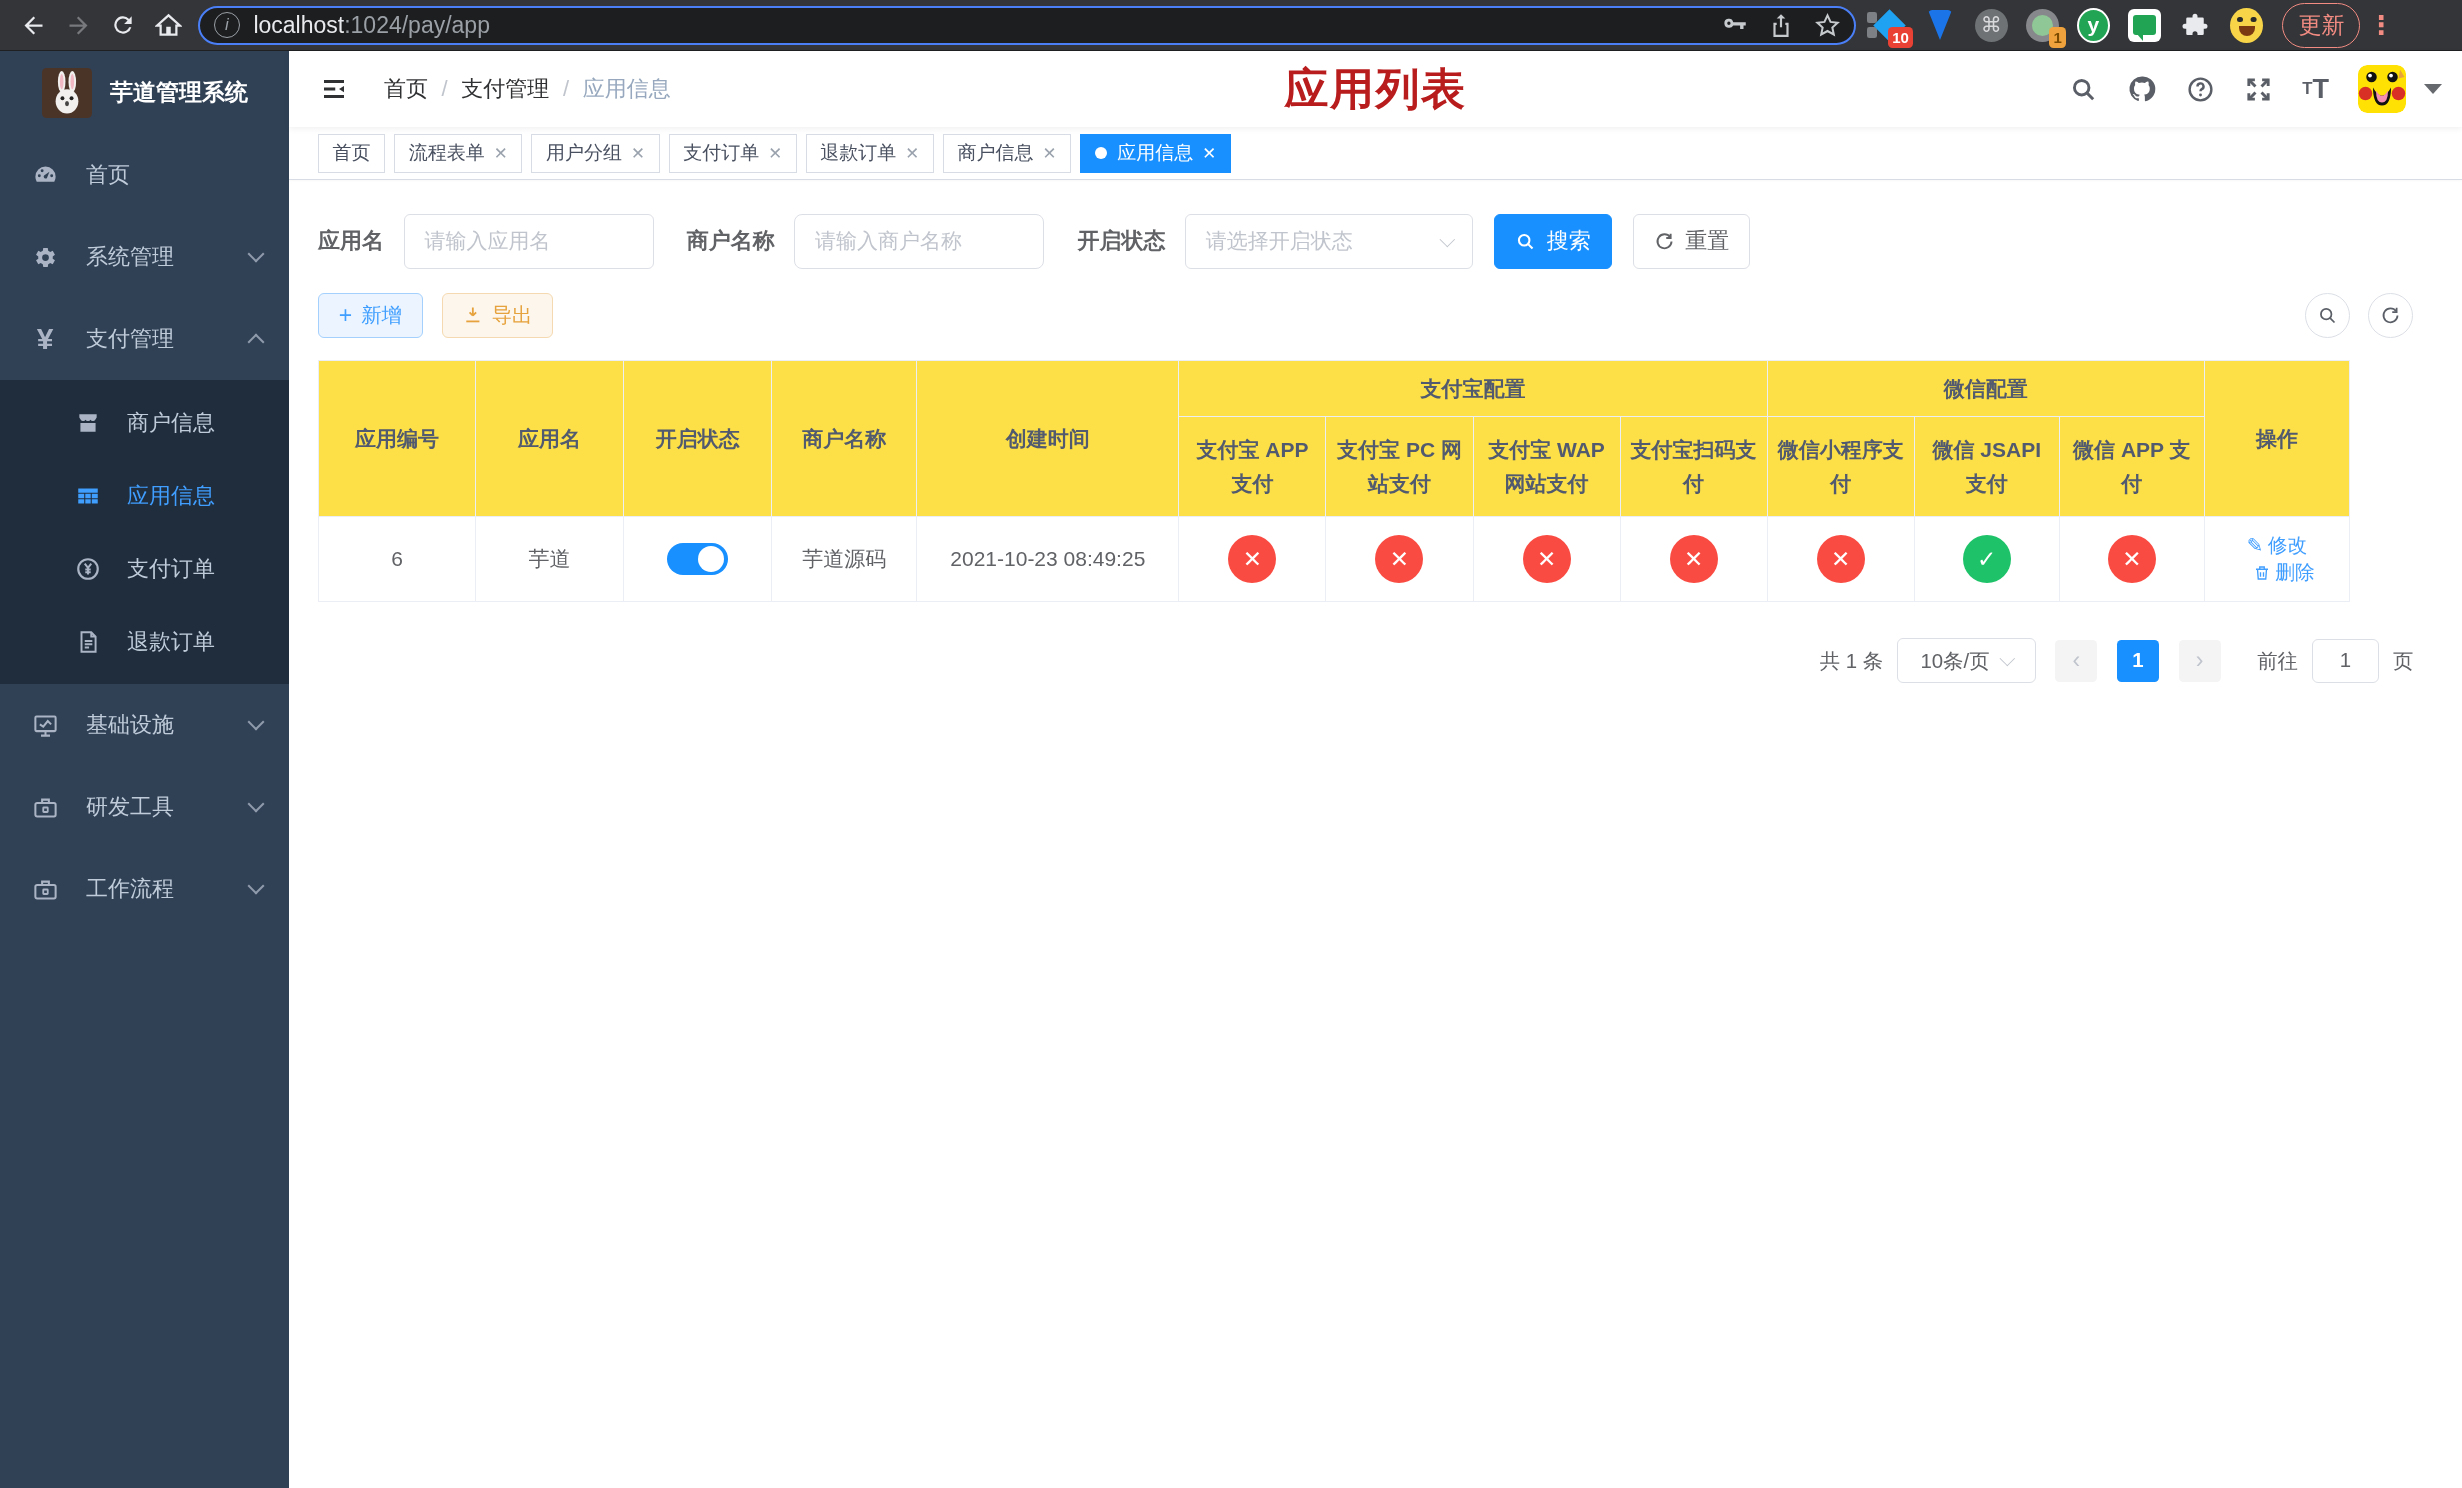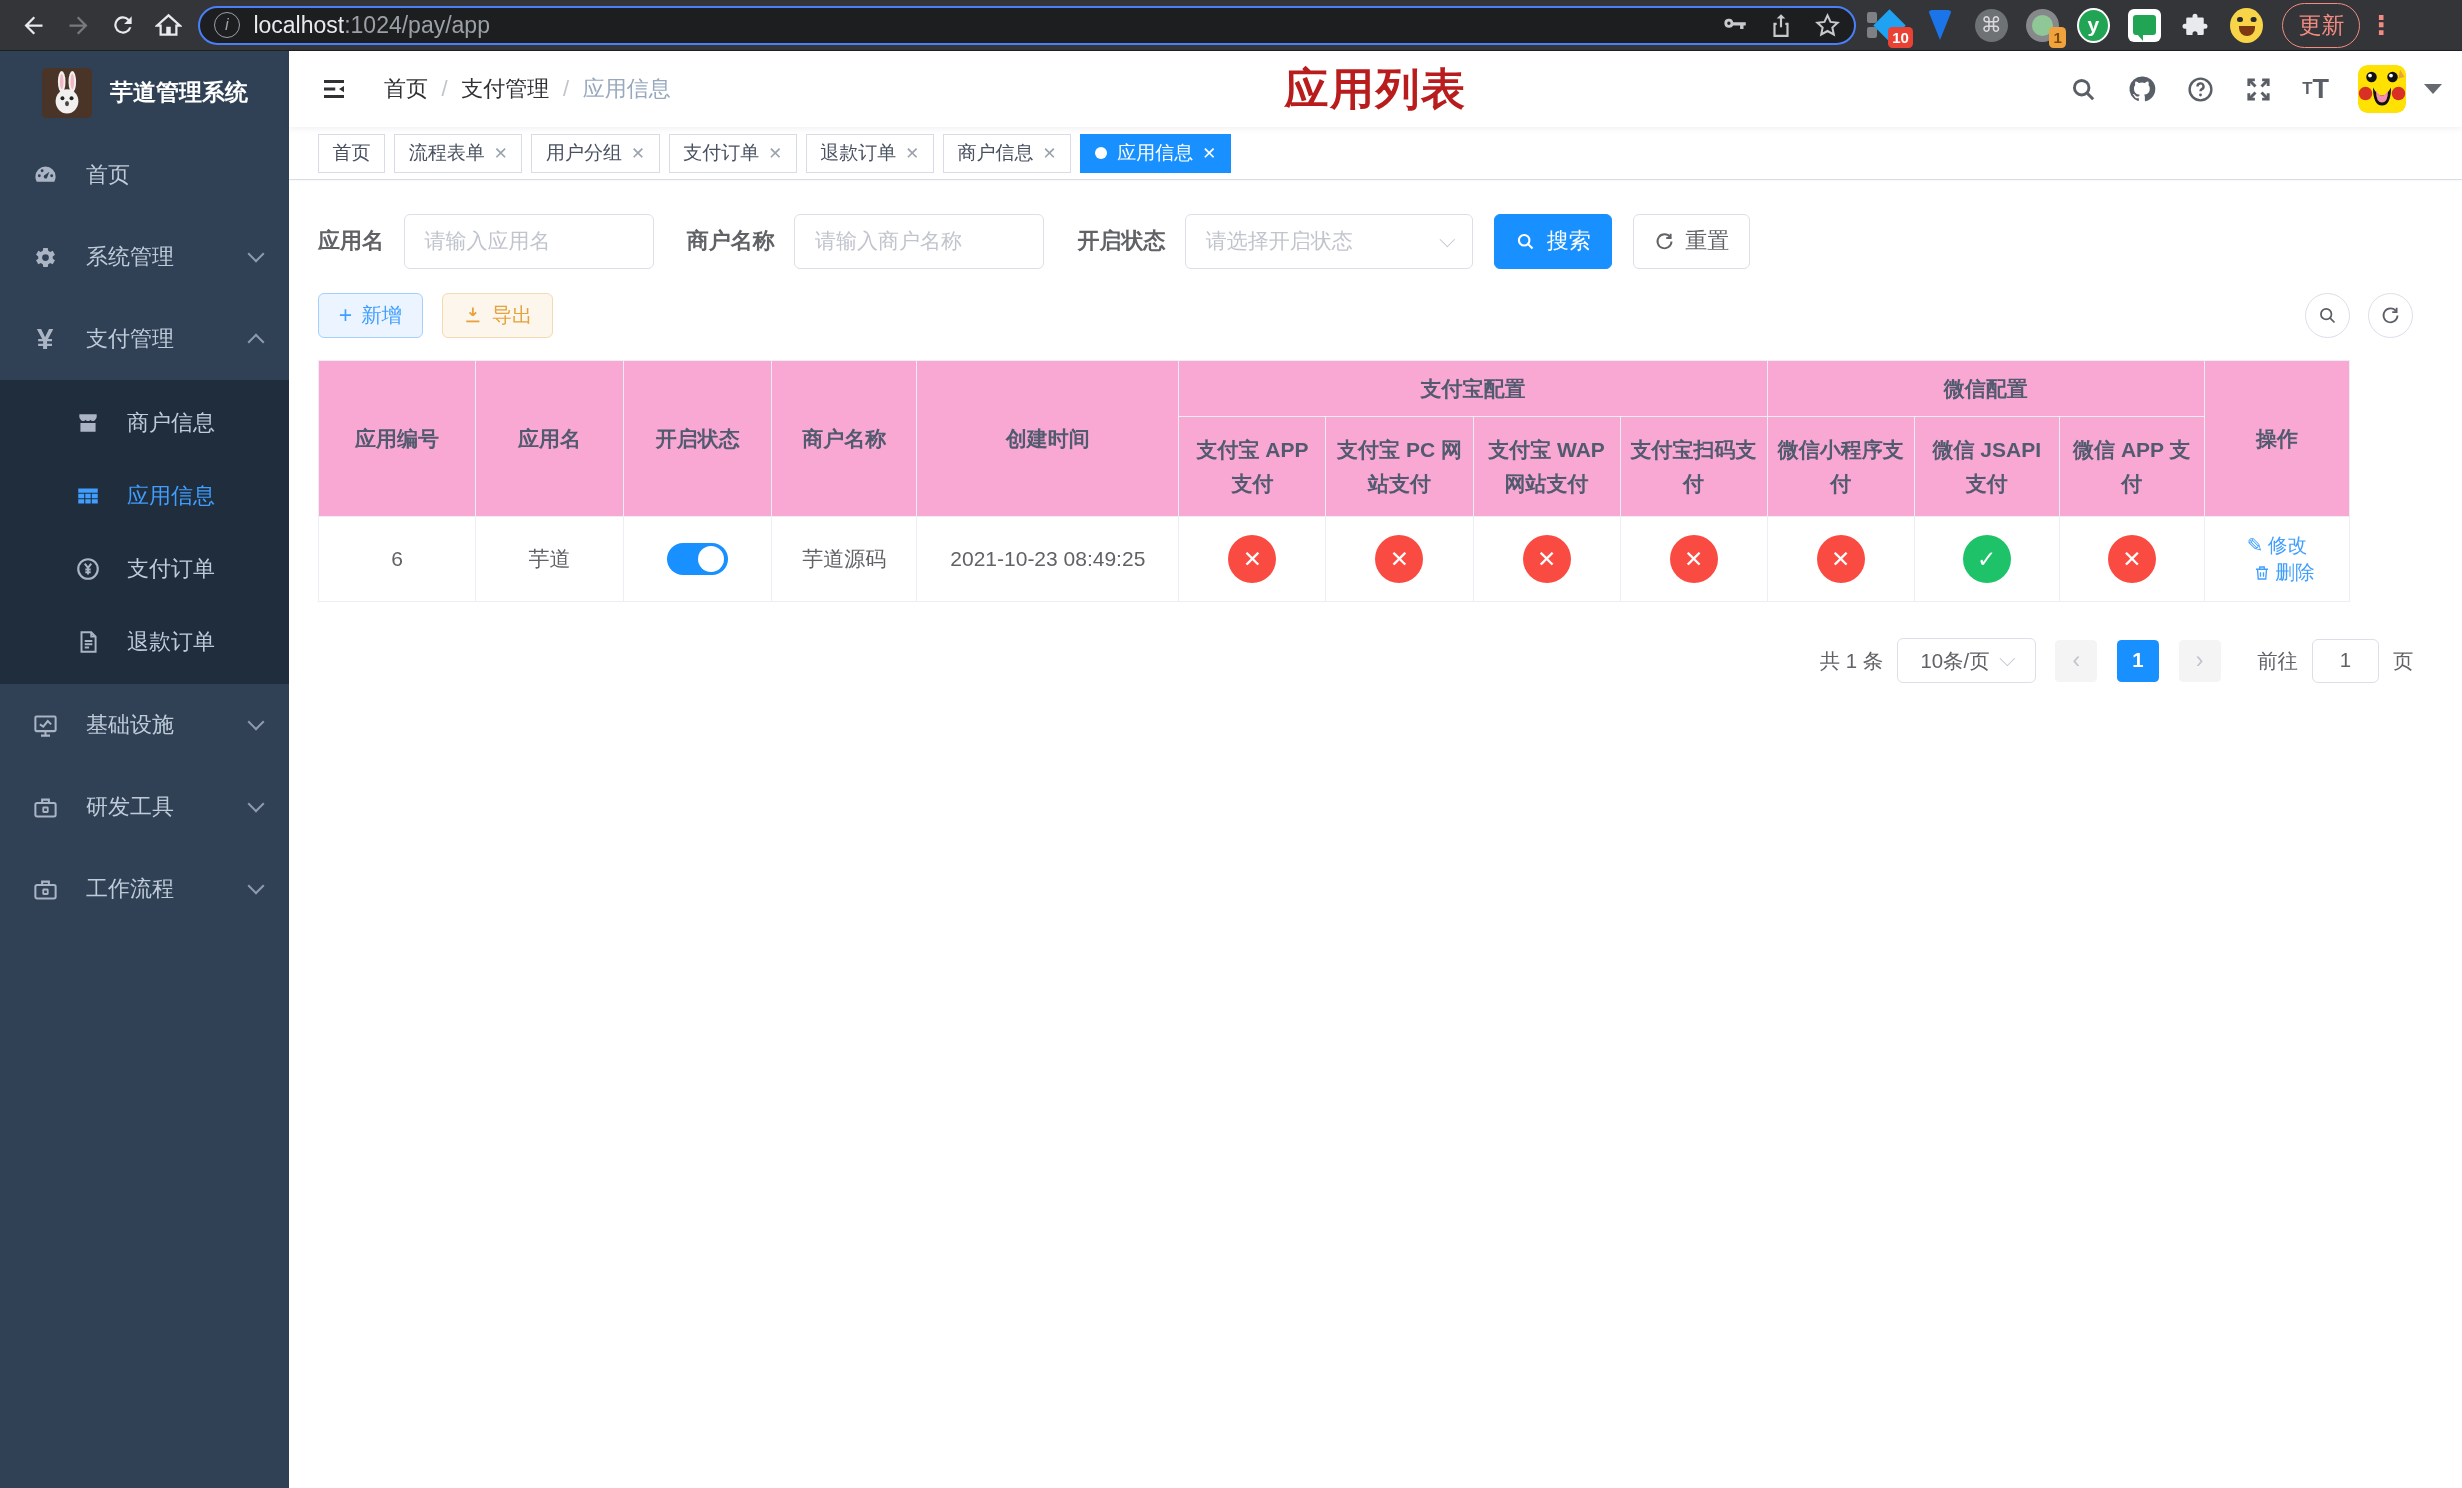--- a/index.html
+++ b/index.html
@@ -102,21 +102,21 @@
   .content { padding:23px 29px 0 29px; }
 
   
   .filter-row { display:flex; align-items:center; height:61px; margin-top:7.6px; }
   .f-label { font-size:22px; color:#606266; font-weight:bold; white-space:nowrap; }
   .f-input { height:55px; border:1.5px solid #dcdfe6; border-radius:6px; margin-left:19.7px;
     display:flex; align-items:center; padding:0 19.7px; color:#c0c4cc; font-size:21px; background:#fff;}
   .f-input input { border:none; outline:none; font-size:21px; width:100%; color:#606266;
     font-family:inherit; }
   .f-input input::placeholder { color:#c0c4cc; }
-  .w-app { width:250px; } .w-mer { width:250px; } .w-sel { width:288px; }
+  .w-app { width:250px; } .w-mer { width:250px;border-radius:8px; } .w-sel { width:288px; }
   .sel-chev { width:10.6px; height:10.6px; border-right:1.5px solid #c0c4cc; border-bottom:1.5px solid #c0c4cc;
     transform:rotate(45deg); margin-left:auto; margin-top:-4.5px;}
   .btn { height:55px; border-radius:6px; font-size:22px; display:flex; align-items:center;
     justify-content:center; padding:0 20px; cursor:pointer; white-space:nowrap;}
   .btn-primary { background:#1890ff; color:#fff; border:1.5px solid #1890ff; }
   .btn-plain { background:#fff; color:#606266; border:1.5px solid #dcdfe6; }
   .btn .b-icon { margin-right:10.6px; display:flex; align-items:center;}
   .gap28 { margin-left:21px; } .gap44 { margin-left:33px; }
 
   
@@ -127,21 +127,21 @@
   .btn-export { background:#fdf6ec; border:1.5px solid #f5dab1; color:#e6a23c; margin-left:19.7px;}
   .tool-right { position:absolute; right:19.7px; display:flex; gap:18px; }
   .circ-btn { width:45px; height:45px; border-radius:50%; border:1.5px solid #dcdfe6; background:#fff;
     color:#5a5e66; display:flex; align-items:center; justify-content:center; cursor:pointer;}
 
   
   .pay-table { border-collapse:collapse; margin-top:21px; table-layout:fixed; width:2032px;
     font-size:21px; color:#606266; }
   .pay-table th, .pay-table td { border:1.5px solid #ebeef5; text-align:center; vertical-align:middle;
     padding:7.6px 6px; overflow:hidden; }
-  .pay-table thead th { background:#f9a8d4; color:#515a6e; font-weight:bold; line-height:1.6; }
+  .pay-table thead th { background:#fde047; color:#515a6e; font-weight:bold; line-height:1.6; }
   .pay-table thead tr.grp th { height:56px; }
   .pay-table thead tr.sub th { height:100px; }
   .pay-table tbody td { height:85px; background:#fff; color:#606266; }
 
   .switch { width:61px; height:32px; border-radius:16.7px; background:#c0ccda; position:relative;
     display:inline-block; vertical-align:middle; cursor:pointer;}
   .switch.on { background:#1890ff; }
   .switch .knob { position:absolute; top:3px; left:3.8px; width:26px; height:26px; border-radius:50%; background:#fff;}
   .switch.on .knob { left:auto; right:3.8px; }
 

